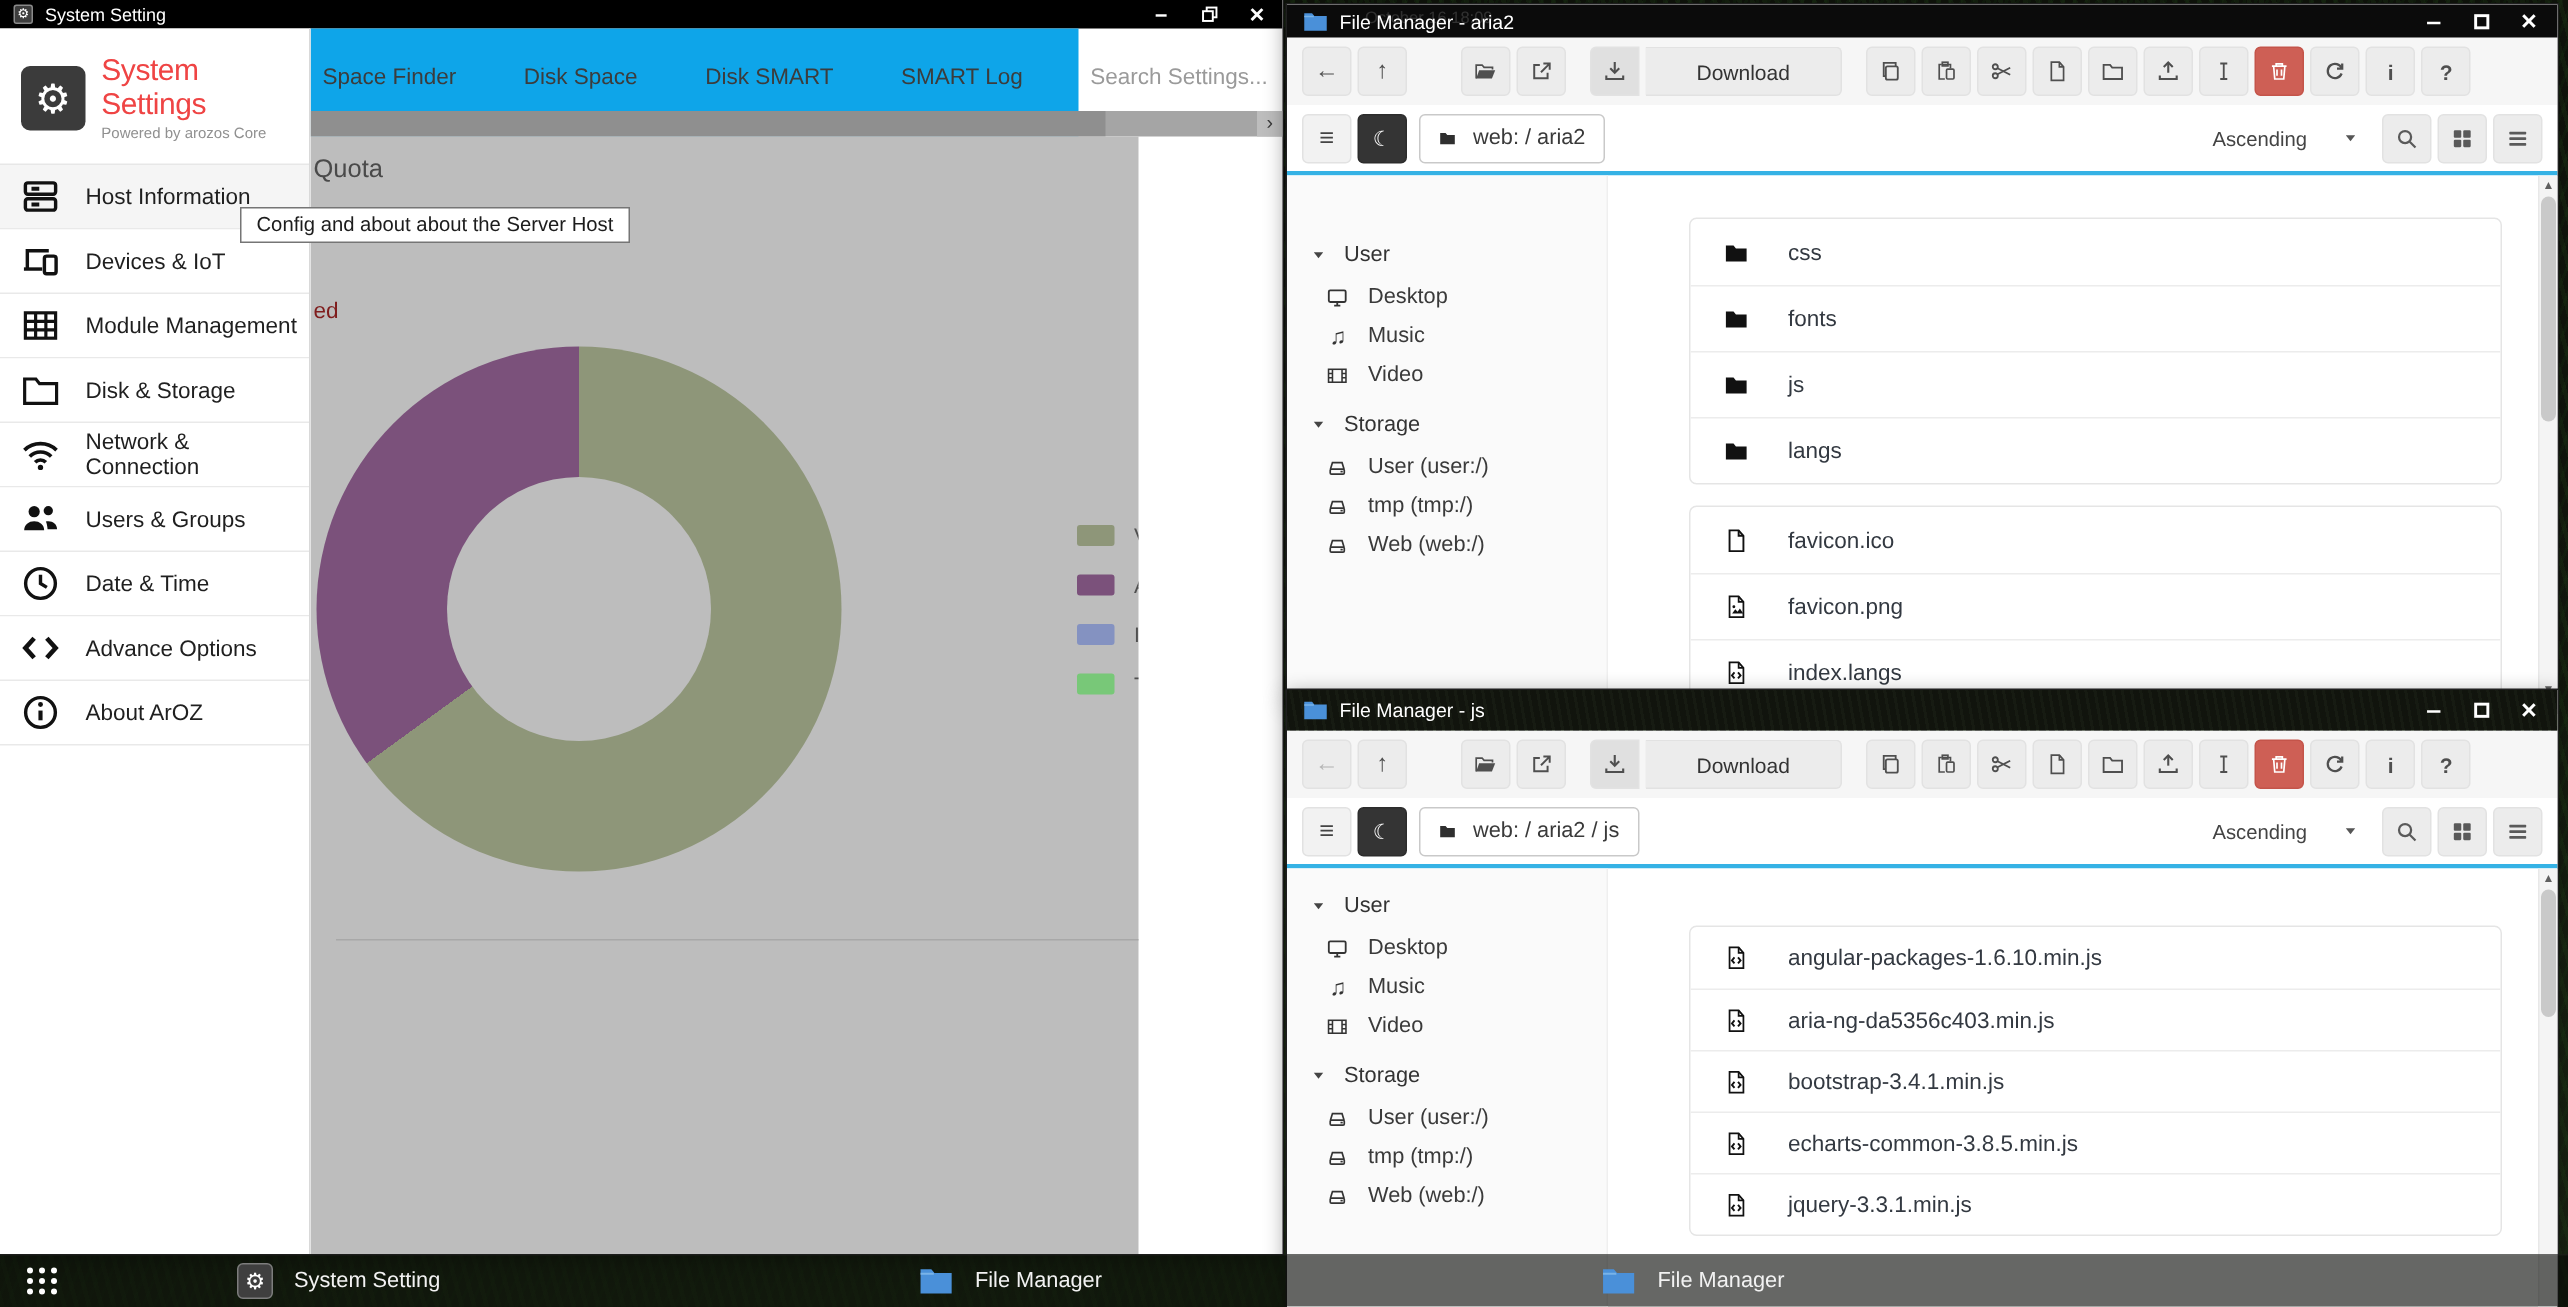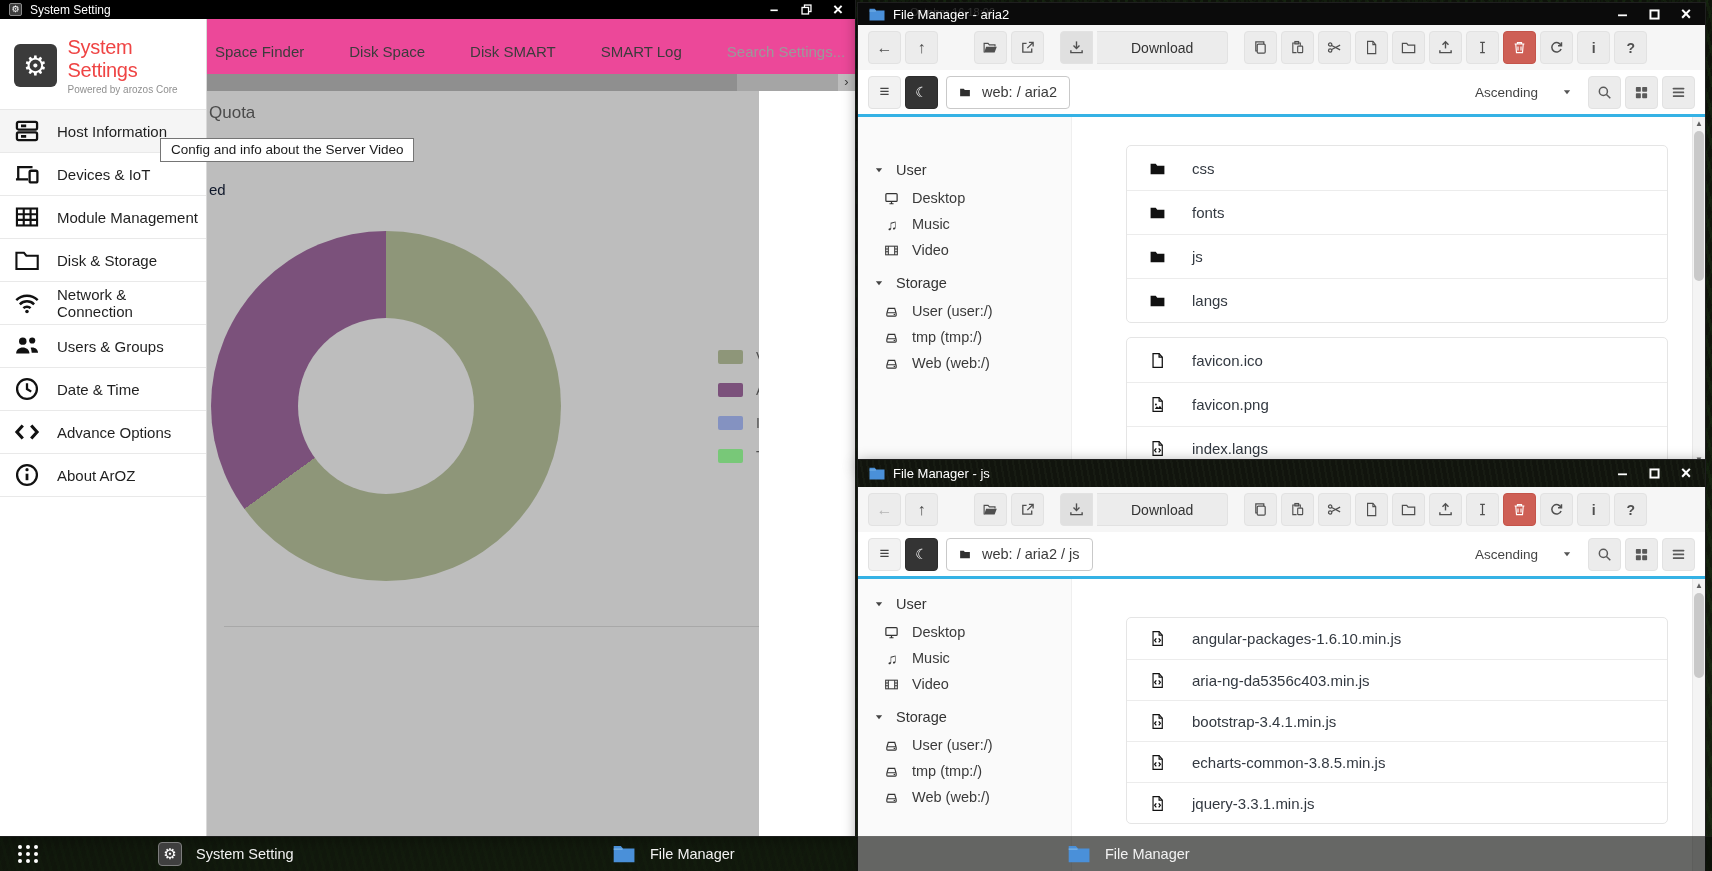--- a/index.html
+++ b/index.html
@@ -21,36 +21,36 @@
   
   #ss-window { left:0; top:0; width:855px; height:836px; }
   .ss-titlebar { position:absolute; left:0; top:0; right:0; height:19px; background:#000; color:#fff;
     display:flex; align-items:center; gap:8px; padding:0 9px; font-size:12px; }
   .mini-appicon { width:13px; height:13px; background:#3d3d3d; border:1px solid #8a8a8a; border-radius:2px;
     color:#fff; font-size:9px; line-height:11px; text-align:center; flex:0 0 auto; }
   .winctl { margin-left:auto; display:flex; align-items:center; gap:16px; }
   .winctl .wbtn { color:#fff; width:16px; height:14px; display:flex; align-items:center; justify-content:center; font-size:14px; font-weight:bold; }
   .wbtn svg { width:13px; height:13px; }
 
-  .ss-header-gray { position:absolute; left:207px; top:19px; width:648px; height:72px; background:#ec4899; }
+  .ss-header-gray { position:absolute; left:207px; top:19px; width:512px; height:72px; background:#0ea5e9; }
   .ss-tabs { position:absolute; left:8px; top:10px; height:44px; display:flex; align-items:center; gap:45px;
     font-size:15px; color:#3c3c3c; white-space:nowrap; width:632px; }
   .ss-tab { cursor:default; }
   .ss-search input { border:none; background:transparent; outline:none; font-size:15px; width:128px; color:#333;
     font-family:"Liberation Sans",sans-serif; }
   .ss-search input::placeholder { color:#9a9a9a; }
 
   .ss-hscroll { position:absolute; left:207px; top:74px; width:648px; height:17px; background:#a5a5a5; }
   .ss-hthumb { position:absolute; left:0; top:0; height:17px; width:530px; background:#8f8f8f; }
   .ss-harrow { position:absolute; right:0; top:0; width:17px; height:17px; background:#bdbdbd; color:#3a3a3a;
     font-size:13px; line-height:16px; text-align:center; }
 
   .ss-content { position:absolute; left:207px; top:91px; width:552px; bottom:0; background:#bdbdbd; overflow:hidden; }
   .ss-quota { position:absolute; left:2px; top:12px; font-size:17px; color:#4a4a4a; }
-  .ss-used { position:absolute; left:2px; top:90px; font-size:15px; color:#0f172a; }
+  .ss-used { position:absolute; left:2px; top:108px; font-size:15px; color:#7f1d1d; }
   .donut { position:absolute; left:4px; top:140px; width:350px; height:350px; border-radius:50%; }
   .donut-hole { position:absolute; left:87px; top:87px; width:176px; height:176px; border-radius:50%; background:#bdbdbd; }
   .ss-divider { position:absolute; left:17px; top:535px; width:558px; height:1px; background:#a8a8a8; }
   .legend { position:absolute; left:511px; top:258px; display:flex; flex-direction:column; gap:17px; }
   .legend-row { display:flex; align-items:center; gap:13px; }
   .legend-swatch { width:25px; height:14px; border-radius:2px; background:#999; }
   .legend-label { font-size:14px; color:#4f4f4f; }
 
   .ss-sidebar { position:absolute; left:0; top:19px; width:207px; bottom:0; background:#fff; border-right:1px solid #d9d9d9; }
   .ss-logo { display:flex; align-items:center; gap:11px; padding:17px 0 14px 14px; }
@@ -310,21 +310,21 @@
               <circle cx="8" cy="8" r="6.1"></circle>
               <path d="M8 7.2v4" stroke-width="1.7"></path>
               <circle cx="8" cy="4.7" r="1" fill="currentColor" stroke="none"></circle>
             </svg>
           </span>
         <span>About ArOZ</span>
       </div>
     </div>
   </div>
 
-  <div class="tooltip">Config and info about the Server Video</div>
+  <div class="tooltip">Config and about about the Server Host</div>
 </div>
 
 <div class="window fm" id="fm1">
   <div class="fm-titlebar">
     <span class="icn-folder"><svg viewBox="0 0 16 13">
           <path d="M0.5 12.5V0.8h5.2l1.5 1.8h8.3v9.9z" fill="#4a90d9"></path>
           <path d="M0.5 3h6.4" stroke="#79b3e8" stroke-width="1"></path>
         </svg></span>
     <span>File Manager - aria2</span>
     <span class="ghost-clock">October 16 18:09</span>

